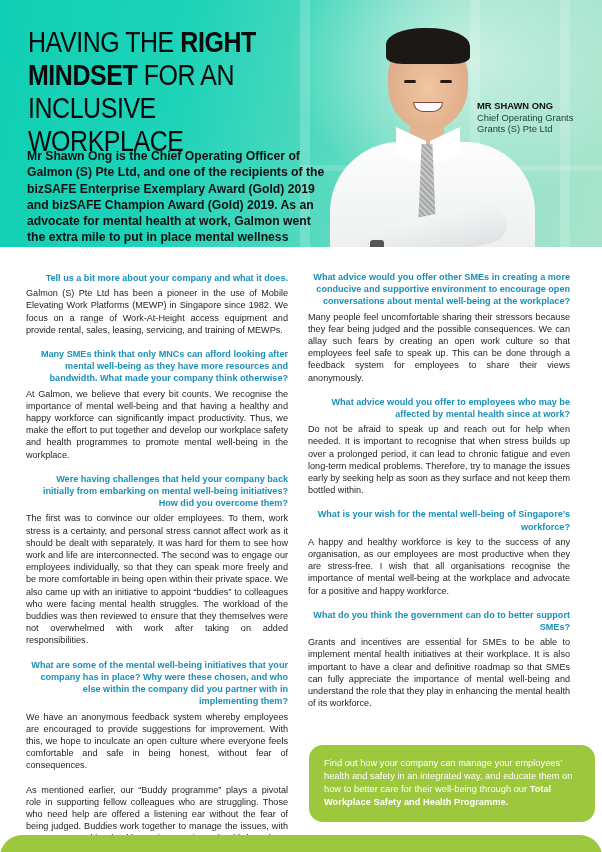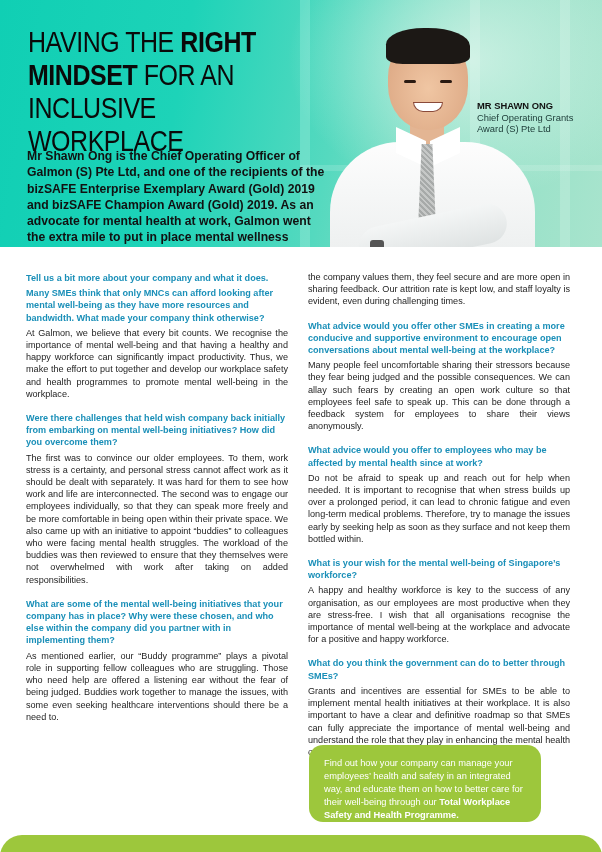--- a/index.html
+++ b/index.html
@@ -81,26 +81,26 @@
       background: #555; border-radius: 3px;
     }
 
     .caption { position: absolute; left: 477px; top: 86px; font-size: 9.4px; line-height: 11.5px; color: #1b3a36; margin-top: 14px; }
     .caption .name { font-weight: bold; color: #111; }
 
     
     .col { position: absolute; top: 272px; width: 262px; font-size: 9.1px; line-height: 12.2px; }
     .col.left { left: 26px; }
     .col.right { left: 308px; top: 271px; }
-    .q { color: #1a8fb8; font-weight: bold; margin-bottom: 3px; }
+    .q { color: #1a8fb8; font-weight: bold; margin-bottom: 3px; text-align: right; }
     .a { text-align: justify; color: #1e1e1e; margin-bottom: 12px; }
 
     
     .callout {
-      position: absolute; left: 309px; top: 745px; width: 232px; height: 77px;
+      position: absolute; left: 309px; top: 745px; width: 286px; height: 77px;
       background: #9dc73c; border-radius: 14px;
       padding: 12px 14px 0 15px;
       font-size: 9.3px; line-height: 13px; color: #ffffff;
     }
     .callout b { font-weight: bold; }
 
     .footer-band {
       position: absolute; left: 0; top: 835px; width: 602px; height: 40px;
       background: #9dc73c; border-radius: 22px 22px 0 0;
     }
@@ -133,61 +133,60 @@
     <div class="head"></div>
     <div class="hair"></div>
     <div class="eye l"></div>
     <div class="eye r"></div>
     <div class="smile"></div>
   </div>
 
   <div class="caption">
     <div class="name">MR SHAWN ONG</div>
     <div>Chief Operating Grants</div>
-    <div>Award (S) Pte Ltd</div>
+    <div>Grants (S) Pte Ltd</div>
   </div>
 </div>
 
 <div class="col left">
   <div>
     <div class="q">Tell us a bit more about your company and what it does.</div>
+    <p class="a">Galmon (S) Pte Ltd has been a pioneer in the use of Mobile Elevating Work Platforms (MEWP) in Singapore since 1982. We focus on a range of Work-At-Height access equipment and provide rental, sales, leasing, servicing, and training of MEWPs.</p>
   </div>
   <div>
     <div class="q">Many SMEs think that only MNCs can afford looking after mental well-being as they have more resources and bandwidth. What made your company think otherwise?</div>
     <p class="a">At Galmon, we believe that every bit counts. We recognise the importance of mental well-being and that having a healthy and happy workforce can significantly impact productivity. Thus, we make the effort to put together and develop our workplace safety and health programmes to promote mental well-being in the workplace.</p>
   </div>
   <div>
-    <div class="q">Were there challenges that held wish company back initially from embarking on mental well-being initiatives? How did you overcome them?</div>
+    <div class="q">Were having challenges that held your company back initially from embarking on mental well-being initiatives? How did you overcome them?</div>
     <p class="a">The first was to convince our older employees. To them, work stress is a certainty, and personal stress cannot affect work as it should be dealt with separately. It was hard for them to see how work and life are interconnected. The second was to engage our employees individually, so that they can speak more freely and be more comfortable in being open within their private space. We also came up with an initiative to appoint “buddies” to colleagues who were facing mental health struggles. The workload of the buddies was then reviewed to ensure that they themselves were not overwhelmed with work after taking on added responsibilities.</p>
   </div>
   <div>
     <div class="q">What are some of the mental well-being initiatives that your company has in place? Why were these chosen, and who else within the company did you partner with in implementing them?</div>
+    <p class="a">We have an anonymous feedback system whereby employees are encouraged to provide suggestions for improvement. With this, we hope to inculcate an open culture where everyone feels comfortable and safe in being honest, without fear of consequences.</p>
     <p class="a">As mentioned earlier, our “Buddy programme” plays a pivotal role in supporting fellow colleagues who are struggling. Those who need help are offered a listening ear without the fear of being judged. Buddies work together to manage the issues, with some even seeking healthcare interventions should there be a need to.</p>
   </div>
 
 </div>
 
 <div class="col right">
-  <div>
-    <p class="a">the company values them, they feel secure and are more open in sharing feedback. Our attrition rate is kept low, and staff loyalty is evident, even during challenging times.</p>
-  </div>
   <div>
     <div class="q">What advice would you offer other SMEs in creating a more conducive and supportive environment to encourage open conversations about mental well-being at the workplace?</div>
     <p class="a">Many people feel uncomfortable sharing their stressors because they fear being judged and the possible consequences. We can allay such fears by creating an open work culture so that employees feel safe to speak up. This can be done through a feedback system for employees to share their views anonymously.</p>
   </div>
   <div>
     <div class="q">What advice would you offer to employees who may be affected by mental health since at work?</div>
     <p class="a">Do not be afraid to speak up and reach out for help when needed. It is important to recognise that when stress builds up over a prolonged period, it can lead to chronic fatigue and even long-term medical problems. Therefore, try to manage the issues early by seeking help as soon as they surface and not keep them bottled within.</p>
   </div>
   <div>
     <div class="q">What is your wish for the mental well-being of Singapore’s workforce?</div>
     <p class="a">A happy and healthy workforce is key to the success of any organisation, as our employees are most productive when they are stress-free. I wish that all organisations recognise the importance of mental well-being at the workplace and advocate for a positive and happy workforce.</p>
   </div>
   <div>
-    <div class="q">What do you think the government can do to better through SMEs?</div>
+    <div class="q">What do you think the government can do to better support SMEs?</div>
     <p class="a">Grants and incentives are essential for SMEs to be able to implement mental health initiatives at their workplace. It is also important to have a clear and definitive roadmap so that SMEs can fully appreciate the importance of mental well-being and understand the role that they play in enhancing the mental health of its workforce.</p>
   </div>
 </div>
 
 <div class="callout">
   <span>Find out how your company can manage your employees’ health and safety in an integrated way, and educate them on how to better care for their well-being through our </span><b>Total Workplace Safety and Health Programme.</b>
 </div>
 
 <div class="footer-band"></div>
 

